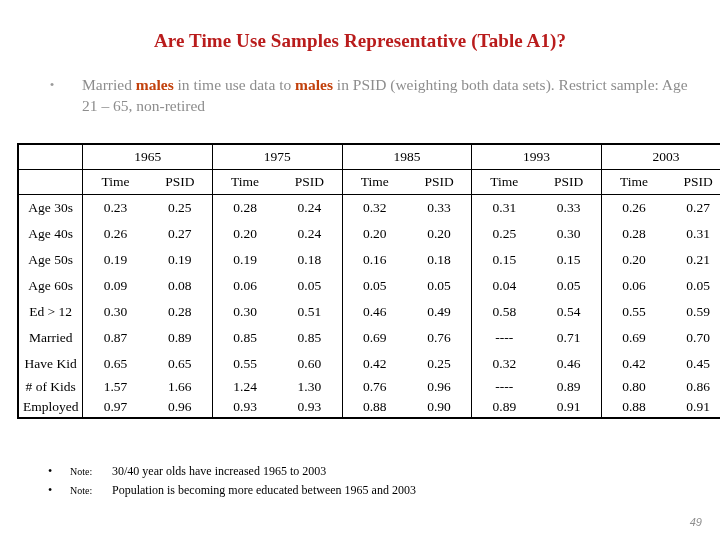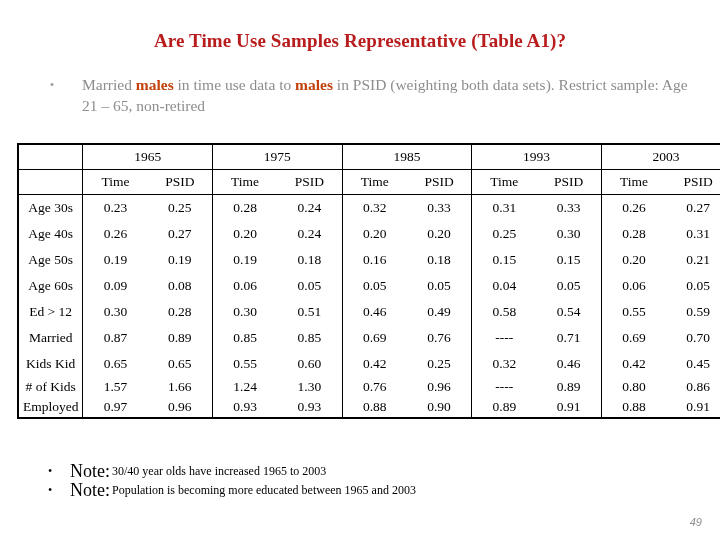--- a/index.html
+++ b/index.html
@@ -124,21 +124,21 @@
   }
   #notes-block .note-mark {
     width: 22px;
     flex: 0 0 22px;
     text-align: left;
     color: #000;
     font-size: 12px;
   }
   #notes-block .note-label {
     flex: 0 0 42px;
-    font-size: 18px;
+    font-size: 10px;
     color: #000;
   }
   #notes-block .note-text {
     flex: 1;
     font-size: 12px;
     color: #000;
   }
 
   
   #page-number {
@@ -261,21 +261,21 @@
           <td class=" sep-left">0.85</td>
           <td class="">0.85</td>
           <td class=" sep-left">0.69</td>
           <td class="">0.76</td>
           <td class=" sep-left">----</td>
           <td class="">0.71</td>
           <td class=" sep-left">0.69</td>
           <td class="">0.70</td>
         </tr>
         <tr class="data-row">
-          <td class="rowlabel">Kids Kid</td>
+          <td class="rowlabel">Have Kid</td>
           <td class=" sep-left">0.65</td>
           <td class="">0.65</td>
           <td class=" sep-left">0.55</td>
           <td class="">0.60</td>
           <td class="red sep-left">0.42</td>
           <td class="red">0.25</td>
           <td class="red sep-left">0.32</td>
           <td class="red">0.46</td>
           <td class=" sep-left">0.42</td>
           <td class="">0.45</td>

